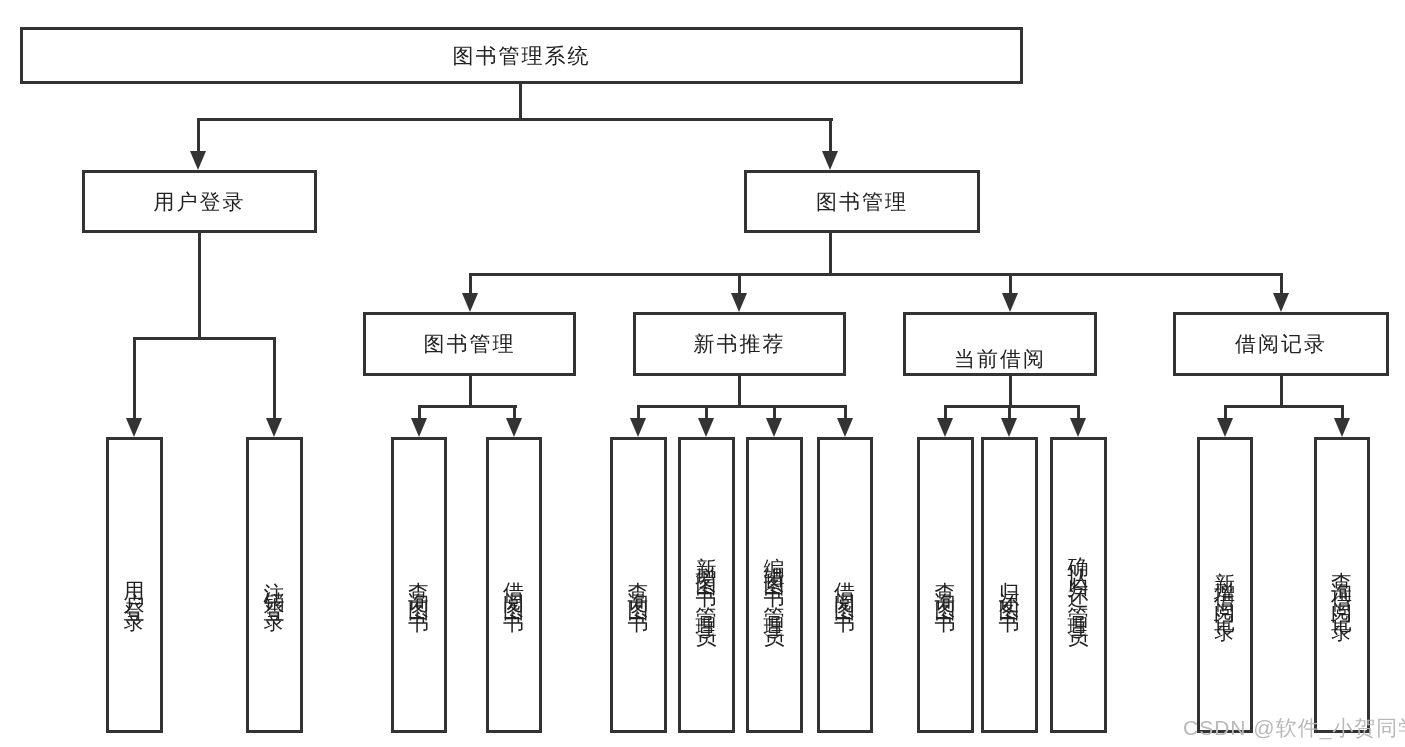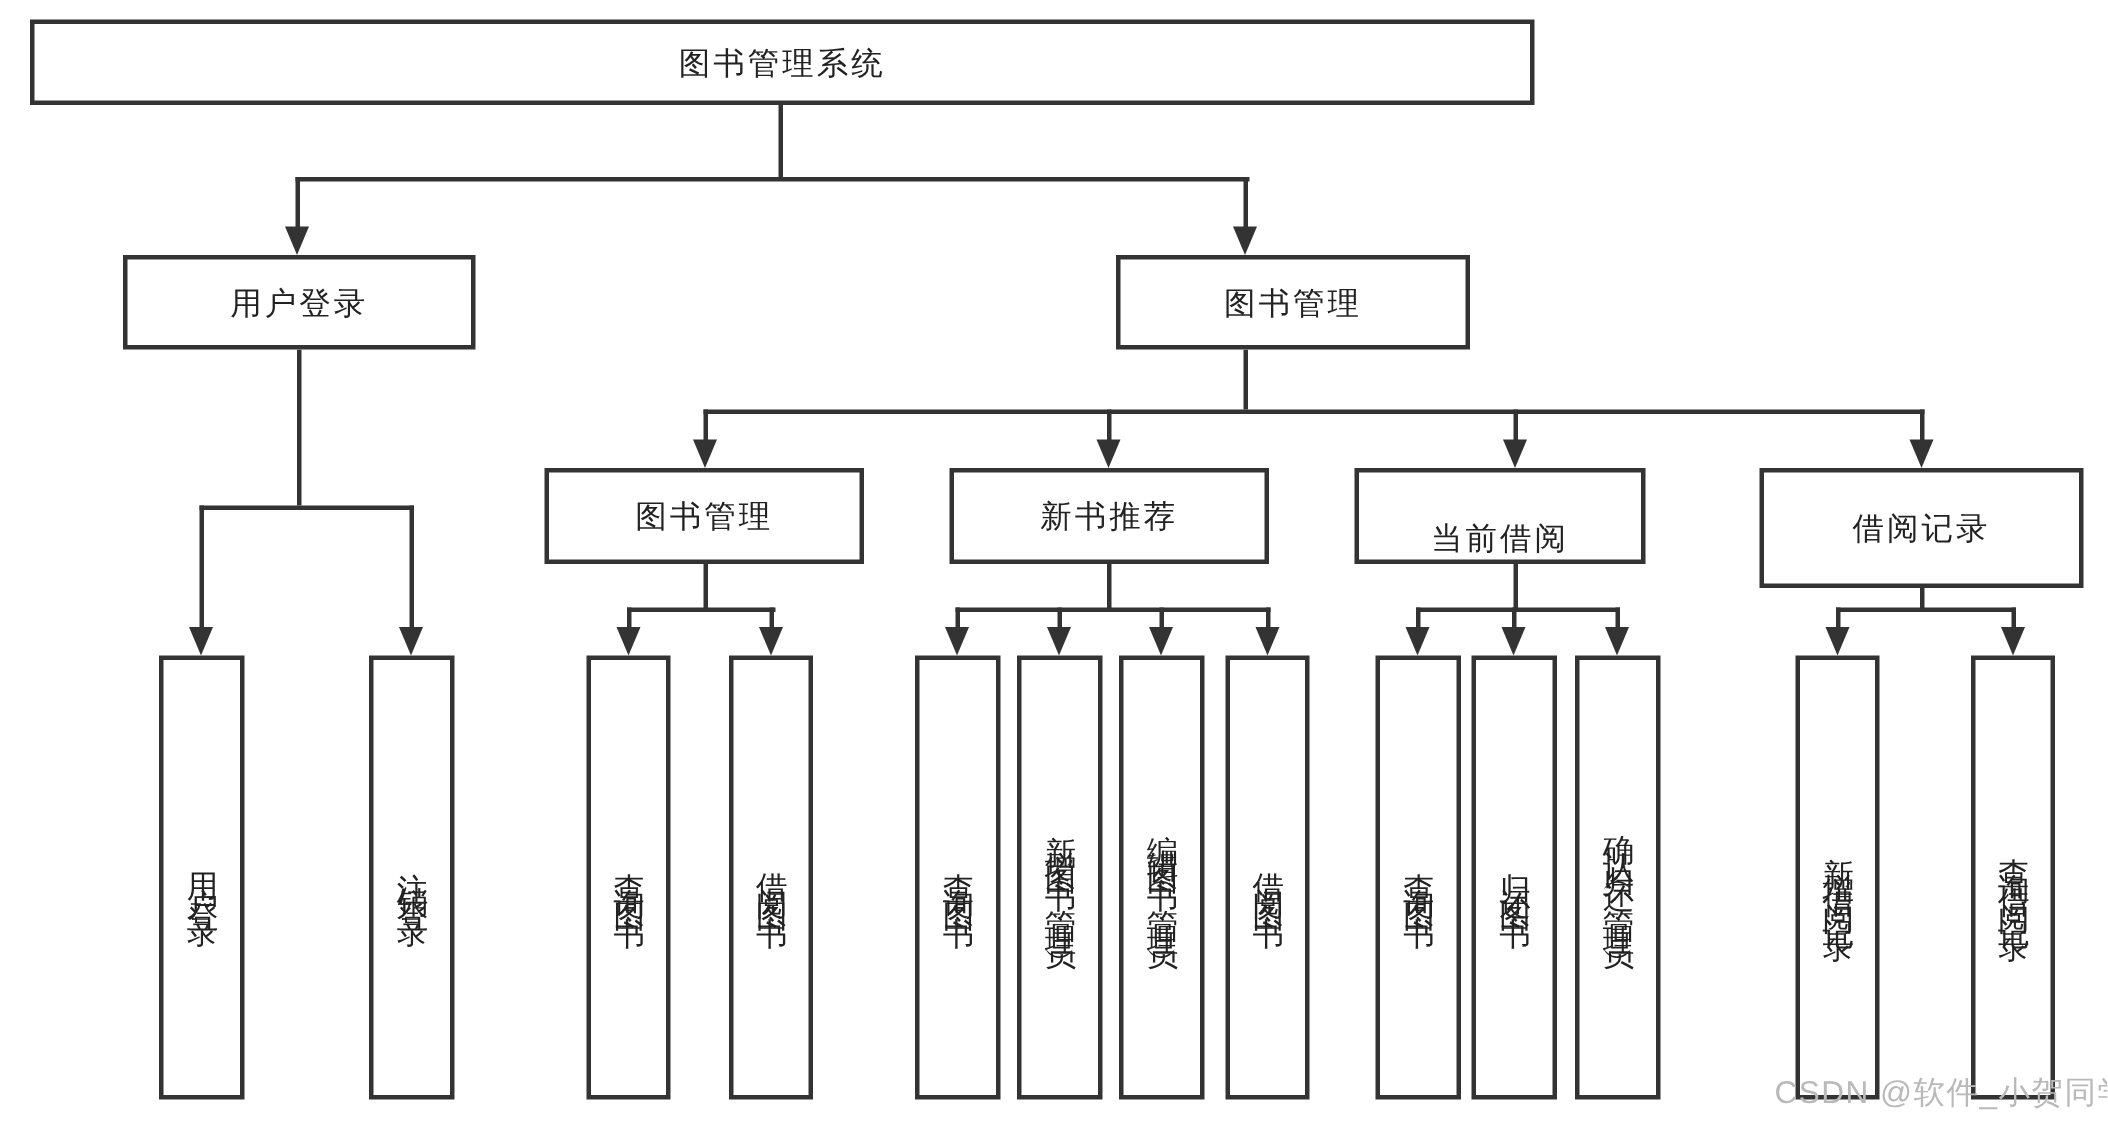--- a/index.html
+++ b/index.html
@@ -84,41 +84,41 @@
   <div class="ar" style="left:1001px;top:418px;"></div>
   <div class="ar" style="left:1070px;top:418px;"></div>
 
   <div class="vl" style="left:1280px;top:375px;width:3px;height:31px;"></div>
   <div class="hl" style="left:1224px;top:405px;width:120px;height:3px;"></div>
   <div class="vl" style="left:1224px;top:405px;width:3px;height:14px;"></div>
   <div class="vl" style="left:1341px;top:405px;width:3px;height:14px;"></div>
   <div class="ar" style="left:1217px;top:418px;"></div>
   <div class="ar" style="left:1334px;top:418px;"></div>
 
-  <div class="box hbox" style="left:20px;top:13px;width:1003px;height:57px;">
+  <div class="box hbox" style="left:20px;top:27px;width:1003px;height:57px;">
     <span>图书管理系统</span>
   </div>
 
   <div class="box hbox" style="left:82px;top:170px;width:235px;height:63px;">
     <span>用户登录</span>
   </div>
   <div class="box hbox" style="left:712px;top:170px;width:236px;height:63px;margin-left:32px;">
     <span>图书管理</span>
   </div>
 
   <div class="box hbox" style="left:363px;top:312px;width:213px;height:64px;">
     <span>图书管理</span>
   </div>
   <div class="box hbox" style="left:633px;top:312px;width:213px;height:64px;">
     <span>新书推荐</span>
   </div>
   <div class="box hbox" style="left:903px;top:312px;width:194px;height:64px;align-items:flex-end;">
     <span>当前借阅</span>
   </div>
-  <div class="box hbox" style="left:1173px;top:312px;width:216px;height:80px;font-family:Liberation Mono, monospace;">
+  <div class="box hbox" style="left:1173px;top:312px;width:216px;height:64px;font-family:Liberation Mono, monospace;">
     <span>借阅记录</span>
   </div>
 
   <div class="box vbox" style="left:106px;top:437px;width:57px;height:296px;">
     <span>用户登录</span>
   </div>
   <div class="box vbox" style="left:246px;top:437px;width:57px;height:296px;">
     <span>注销登录</span>
   </div>
 

